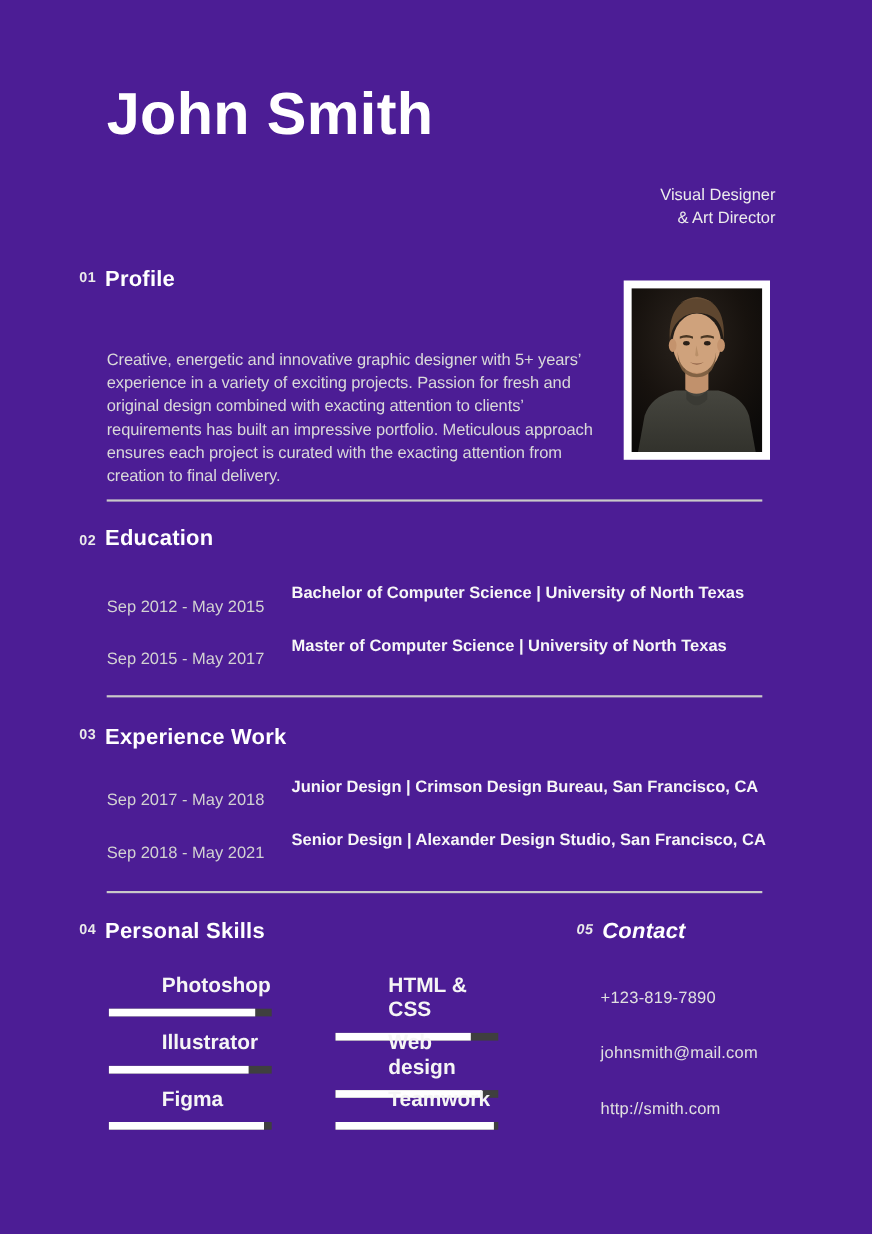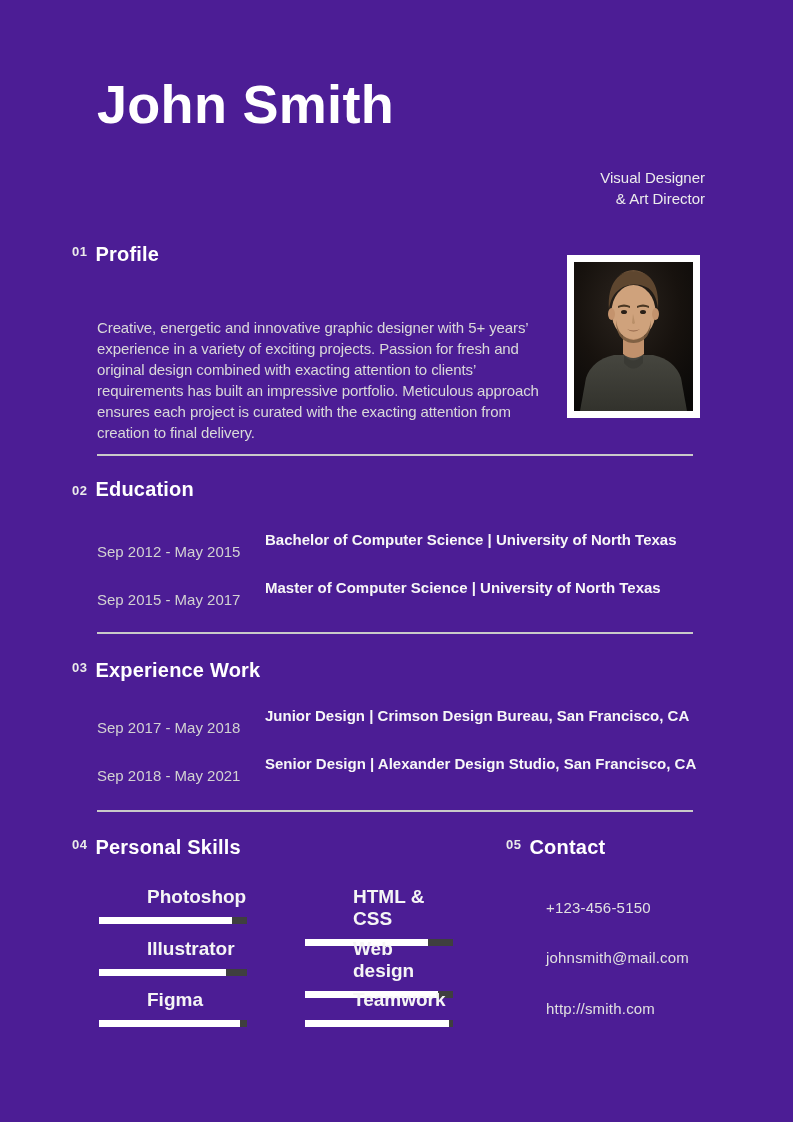--- a/index.html
+++ b/index.html
@@ -29,21 +29,21 @@
     margin-top:1px;
   }
   .sec-title {
     font-size:20px; font-weight:700; margin:0 0 0 8px; letter-spacing:0.2px;
     color:#ffffff;
   }
   #profile-head   { left:72px;  top:243px; }
   #education-head { left:72px;  top:478px;align-items:center; }
   #experience-head{ left:72px;  top:659px; }
   #skills-head    { left:72px;  top:836px; }
-  #contact-head   { left:506px; top:836px; }
+  #contact-head   { left:524px; top:836px;font-style:italic; }
   
   .profile-text {
     position:absolute; left:97px; top:289px; width:462px;
     font-size:15px; line-height:21px; color:#d9d9d9; letter-spacing:-0.1px;margin-top:28px;
   }
   
   .photo-frame {
     position:absolute; left:567px; top:255px;
     width:119px; height:149px; padding:7px; background:#ffffff;
   }
@@ -212,17 +212,17 @@
     <div class="skill-label">Teamwork</div>
     <div class="skill-track">
       <div class="skill-fill" style="width: 97%;"></div>
     </div>
   </div>
 
   <div class="section-head" id="contact-head">
     <span class="sec-num">05</span>
     <h2 class="sec-title">Contact</h2>
   </div>
-  <div class="contact-item" id="contact-0">+123-456-5150</div>
+  <div class="contact-item" id="contact-0">+123-819-7890</div>
   <div class="contact-item" id="contact-1">johnsmith@mail.com</div>
   <div class="contact-item" id="contact-2">http://smith.com</div>
 
 </div>
 
 </body></html>

